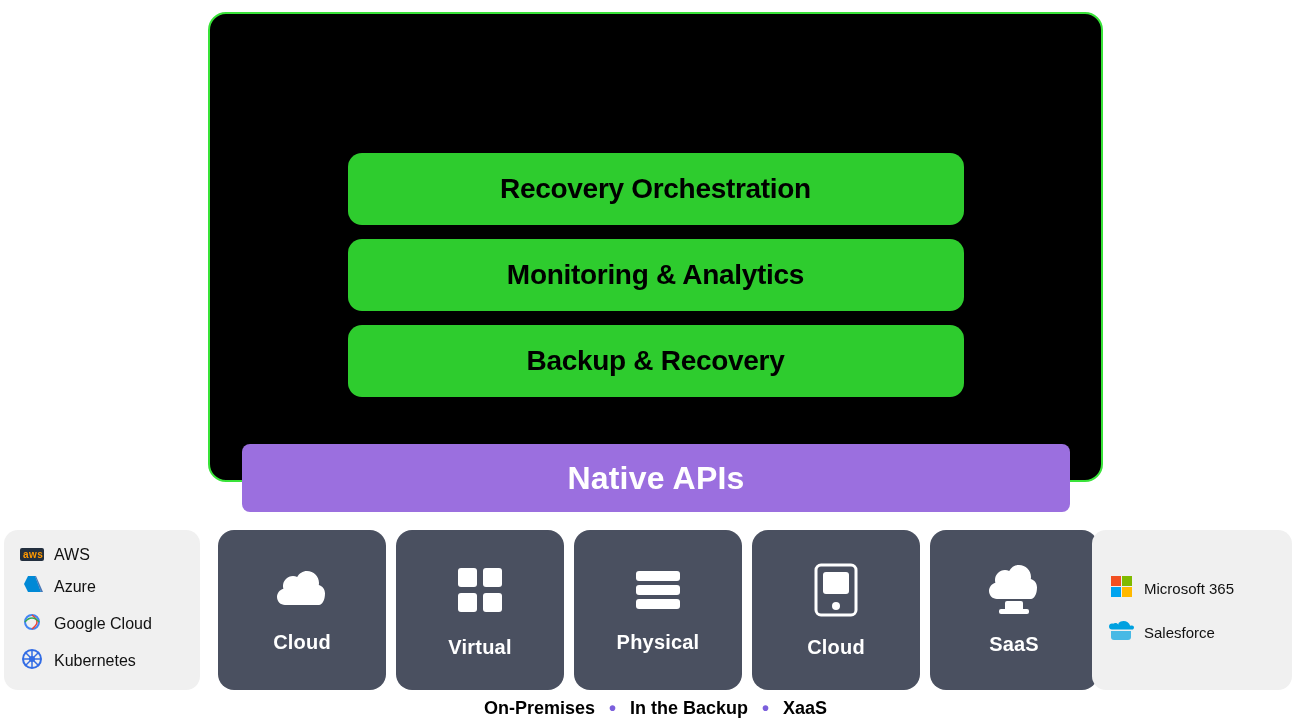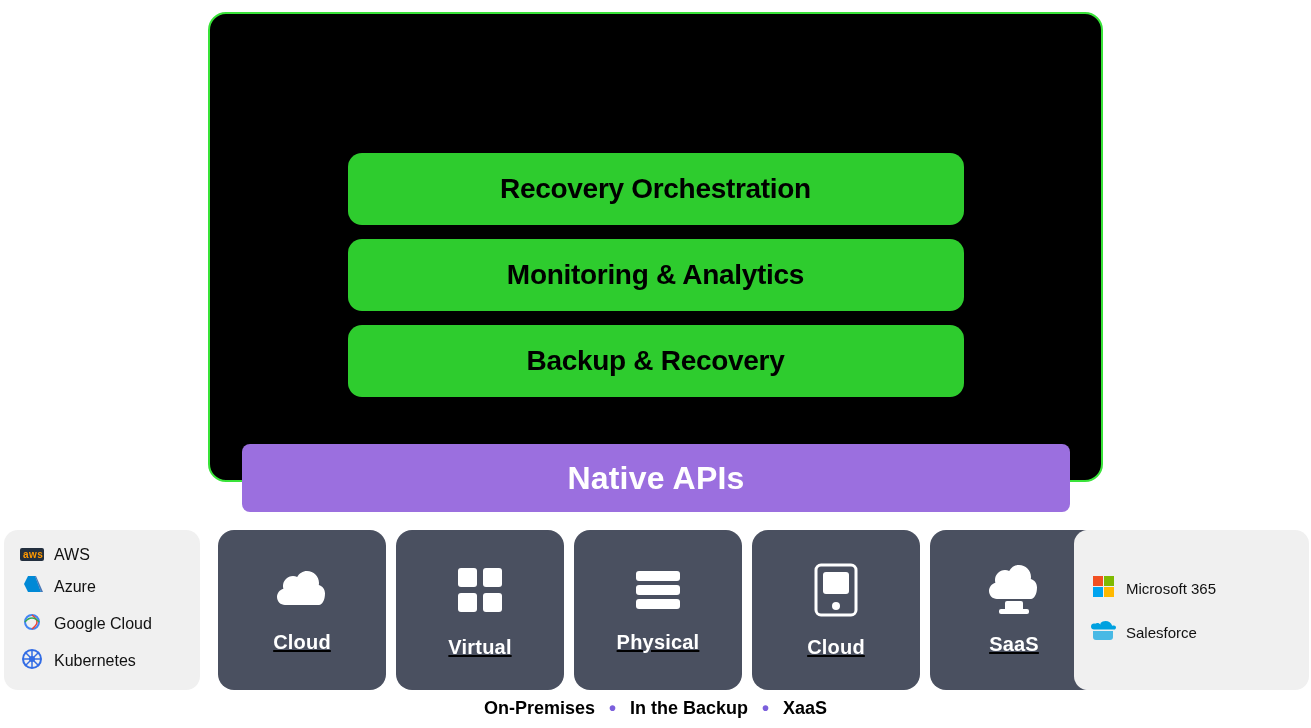--- a/index.html
+++ b/index.html
@@ -86,21 +86,20 @@
     }
 
     
     .icon-cards-row {
       position: absolute;
       top: 522px;
       left: 218px;
       display: flex;
       gap: 10px;
       align-items: flex-start;
-      text-decoration: underline;
     }
 
     .icon-card {
       width: 168px;
       height: 160px;
       background: #4a5060;
       border-radius: 16px;
       display: flex;
       flex-direction: column;
       align-items: center;
@@ -152,22 +151,22 @@
     .provider-label {
       font-size: 16px;
       font-weight: 500;
       color: #111;
     }
 
     
     .right-panel {
       position: absolute;
       top: 522px;
-      right: 2px;
-      width: 235px;
+      right: 19px;
+      width: 200px;
       height: 160px;
       background: #f0f0f0;
       border-radius: 14px;
       display: flex;
       flex-direction: column;
       justify-content: center;
       padding-left: 16px;
       gap: 16px;
     }
 

